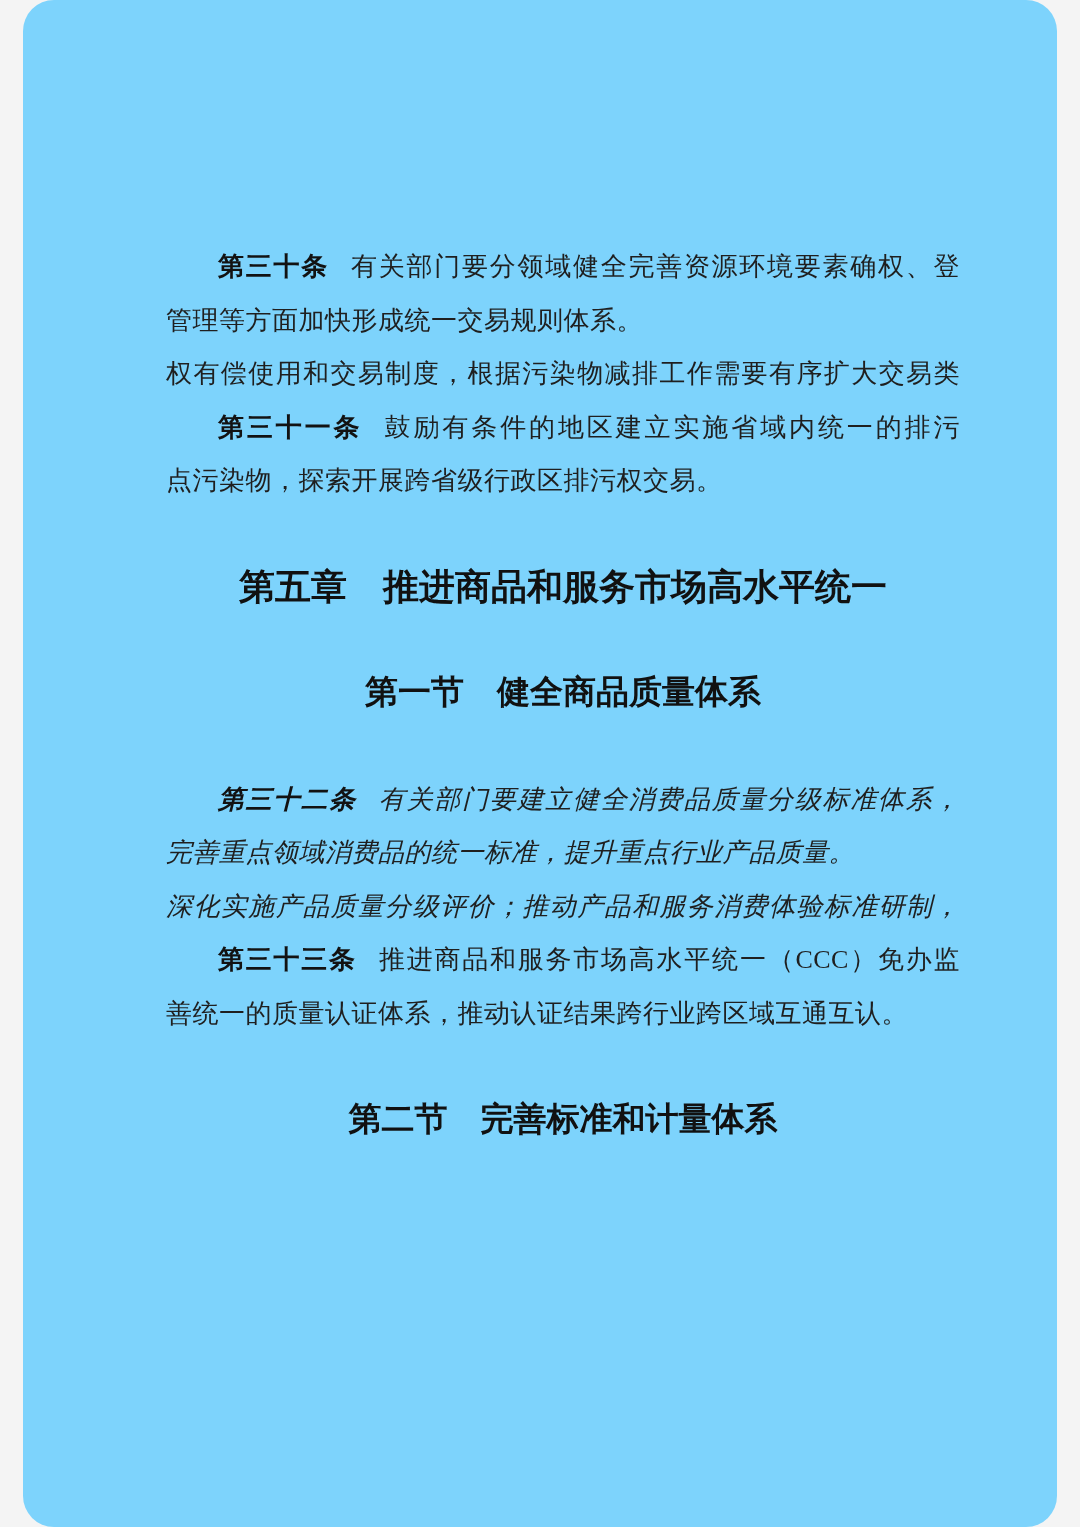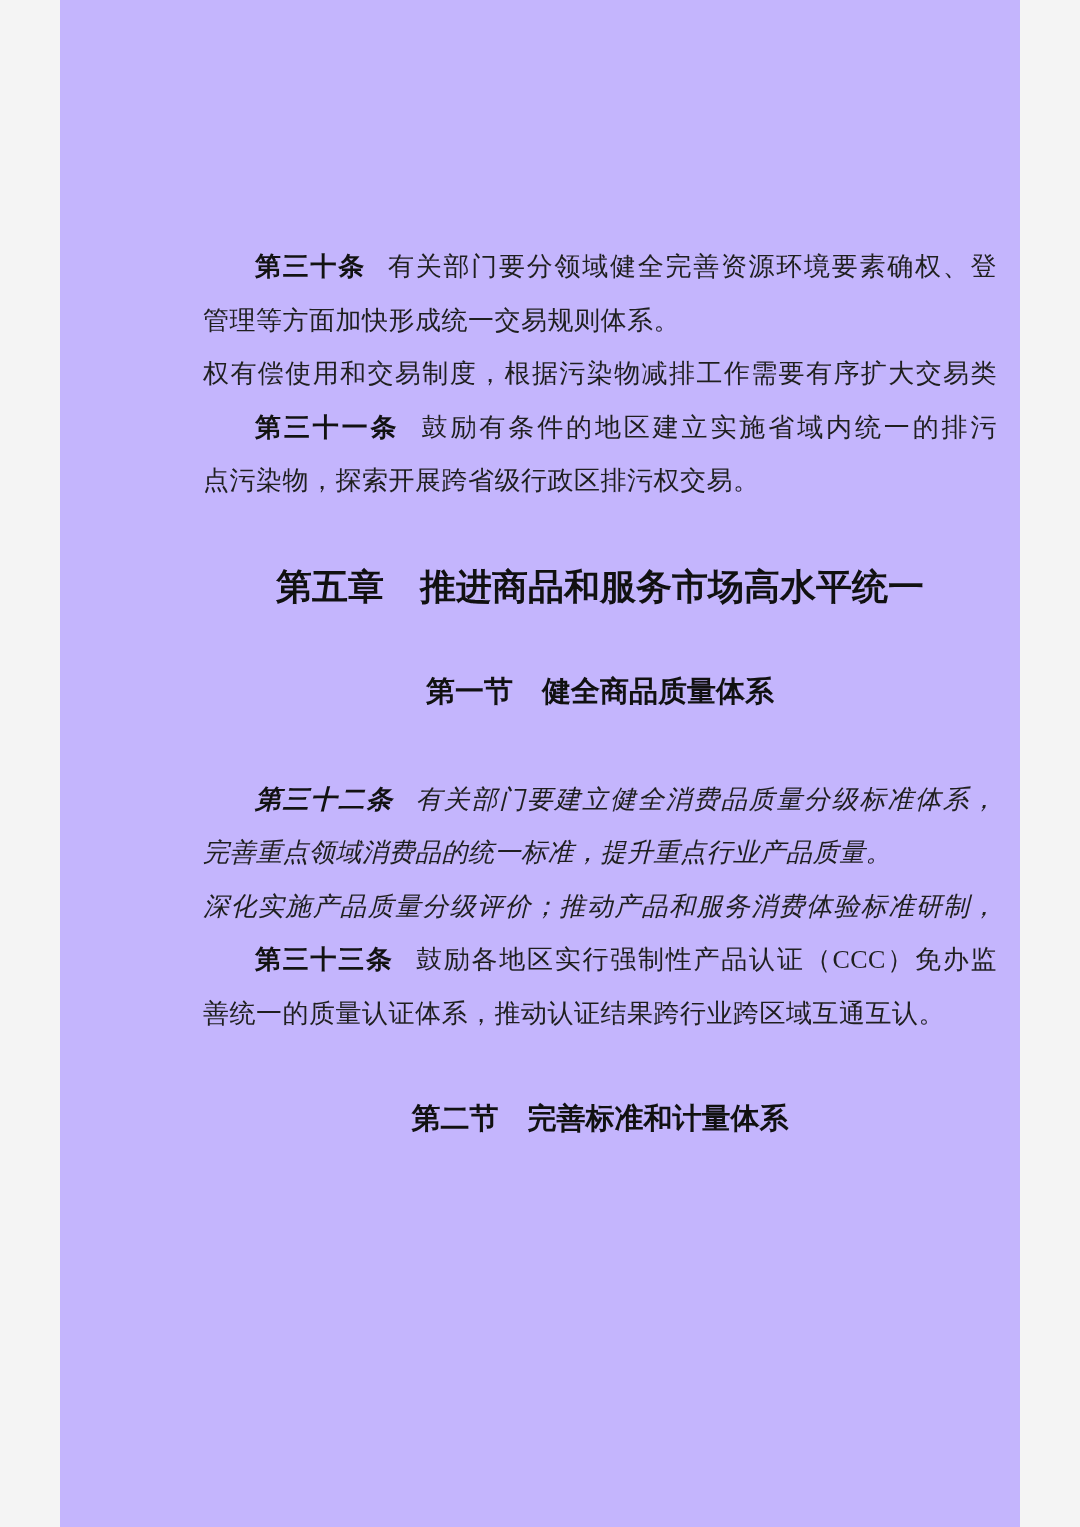--- a/index.html
+++ b/index.html
@@ -2,27 +2,28 @@
 <html><head>
 <meta charset="utf-8">
 <style>
   html, body {
     margin: 0;
     padding: 0;
     background: #f4f4f4;
   }
   .page {
     position: relative;
-    width: 960px;
+    width: 1034px;
     height: 1527px;
     margin: 0 auto;
-    background: #c4b5fd;
+    background: #7dd3fc;
     overflow: hidden;
     font-family: "Liberation Serif", serif;
     color: #1c1c1c;
+    border-radius: 31px;
   }
   .text-block {
     position: absolute;
     top: 240px;
     left: 143px;
     width: 794px;
   }
   .para {
     margin: 0;
     padding: 0;
@@ -49,21 +50,21 @@
   }
   .chapter-heading, .section-heading {
     font-family: "Liberation Sans", sans-serif;
     font-weight: 700;
     color: #111111;
     text-align: center;
     line-height: 53.5px;
     margin: 52px 0 0 0;
   }
   .chapter-heading { font-size: 36px; }
-  .section-heading { font-size: 29px; }
+  .section-heading { font-size: 33px; }
   .heading-num { margin-right: 1em; }
   .para.after-heading { margin-top: 54px; font-style: italic; }
 </style>
 </head>
 <body>
 
 <div class="page">
   <div class="text-block">
 
     <div class="para">
@@ -81,20 +82,20 @@
 
     <div class="section-heading"><span class="heading-num">第一节</span><span>健全商品质量体系</span></div>
 
     <div class="para after-heading">
       <div class="line first"><span class="article-label">第三十二条</span><span>有关部门要建立健全消费品质量分级标准体系，</span></div>
       <div class="line last">完善重点领域消费品的统一标准，提升重点行业产品质量。</div>
       <div class="line">深化实施产品质量分级评价；推动产品和服务消费体验标准研制，</div>
     </div>
 
     <div class="para">
-      <div class="line first"><span class="article-label">第三十三条</span><span>鼓励各地区实行强制性产品认证（CCC）免办监</span></div>
+      <div class="line first"><span class="article-label">第三十三条</span><span>推进商品和服务市场高水平统一（CCC）免办监</span></div>
       <div class="line last">善统一的质量认证体系，推动认证结果跨行业跨区域互通互认。</div>
     </div>
 
     <div class="section-heading"><span class="heading-num">第二节</span><span>完善标准和计量体系</span></div>
 
   </div>
 </div>
 
 </body></html>

